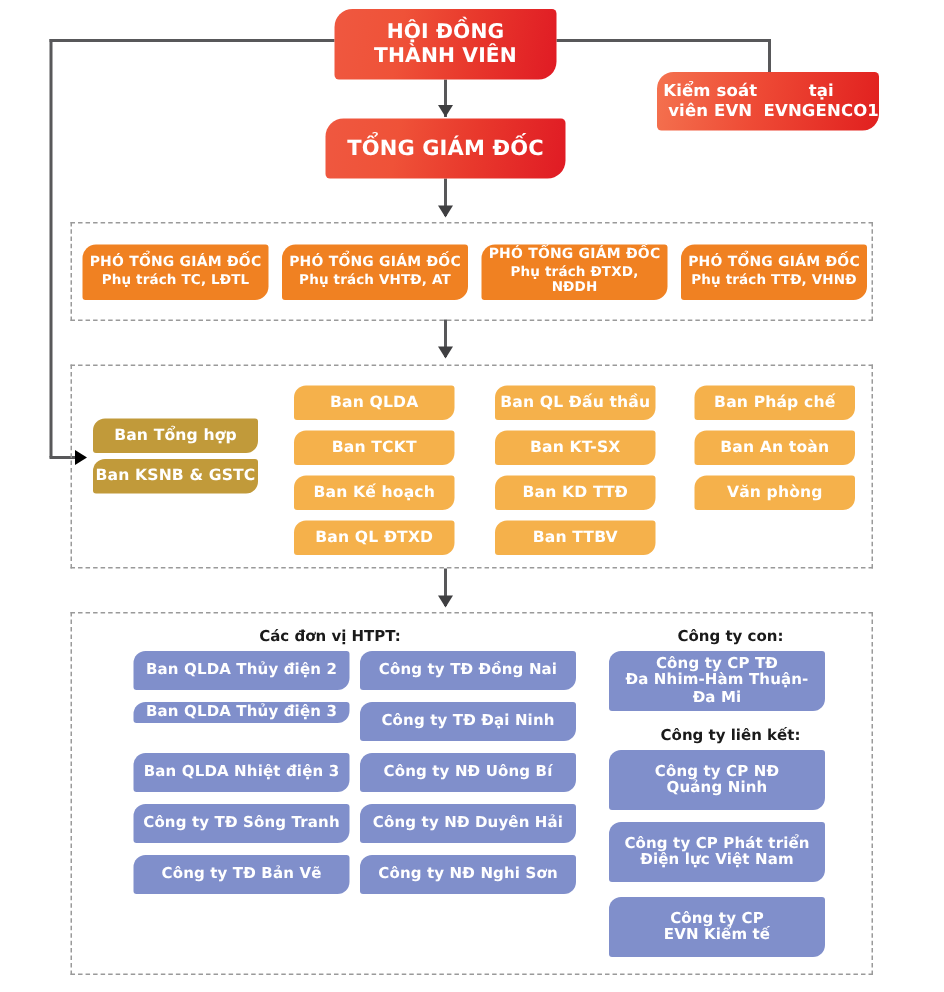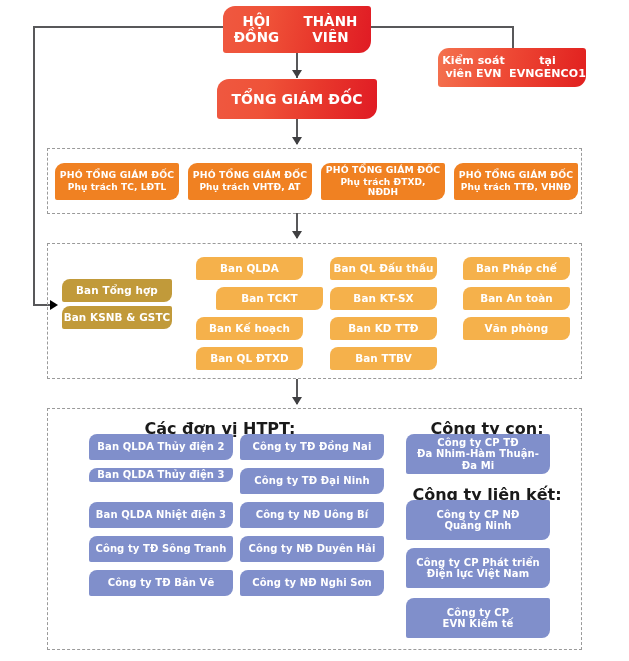--- a/index.html
+++ b/index.html
@@ -80,21 +80,21 @@
     border-top:8px solid #3f3f41;
   }
   .arrow-right{
     position:absolute;width:0;height:0;
     border-top:5px solid transparent;
     border-bottom:5px solid transparent;
     border-left:8px solid #000000;
   }
 
   .section-title{
-    position:absolute;color:#1a1a1a;font-weight:bold;font-size:16px;
+    position:absolute;color:#1a1a1a;font-weight:bold;font-size:10px;
     text-align:center;white-space:nowrap;
   }
 </style>
 </head>
 <body>
 
 <div class="canvas">
 
   <div class="line" style="left:33px;top:26px;width:190px;height:1.5px;"></div>
   <div class="line" style="left:33px;top:26px;width:1.5px;height:279px;"></div>
@@ -113,21 +113,21 @@
   <div class="line" style="left:296px;top:213px;width:1.5px;height:25px;"></div>
   <div class="arrow" style="left:292px;top:231px;"></div>
 
   <div class="line" style="left:296px;top:379px;width:1.5px;height:25px;"></div>
   <div class="arrow" style="left:292px;top:397px;"></div>
 
   <div class="dashed" style="left:47px;top:148px;width:535px;height:66px;"></div>
   <div class="dashed" style="left:47px;top:243px;width:535px;height:136px;"></div>
   <div class="dashed" style="left:47px;top:408px;width:535px;height:242px;"></div>
 
-  <div class="box red-top" style="left:223px;top:6px;width:148px;height:47px;flex-direction:row;">
+  <div class="box red-top" style="left:223px;top:6px;width:148px;height:47px;flex-direction:column;">
     <span>HỘI ĐỒNG</span>
     <span>THÀNH VIÊN</span>
   </div>
 
   <div class="box red-soft" style="left:438px;top:48px;width:148px;height:39px;flex-direction:row;">
     <span>Kiểm soát viên EVN</span>
     <span>tại EVNGENCO1</span>
   </div>
 
   <div class="box red-top" style="left:217px;top:79px;width:160px;height:40px;font-size:14px;">
@@ -154,21 +154,21 @@
   <div class="box gold" style="left:62px;top:279px;width:110px;height:23px;">
     <span>Ban Tổng hợp</span>
   </div>
   <div class="box gold" style="left:62px;top:306px;width:110px;height:23px;">
     <span>Ban KSNB &amp; GSTC</span>
   </div>
 
   <div class="box orange-light" style="left:196px;top:257px;width:107px;height:23px;">
     <span>Ban QLDA</span>
   </div>
-  <div class="box orange-light" style="left:196px;top:287px;width:107px;height:23px;margin-left:20px;">
+  <div class="box orange-light" style="left:196px;top:287px;width:107px;height:23px;">
     <span>Ban TCKT</span>
   </div>
   <div class="box orange-light" style="left:196px;top:317px;width:107px;height:23px;">
     <span>Ban Kế hoạch</span>
   </div>
   <div class="box orange-light" style="left:196px;top:347px;width:107px;height:23px;">
     <span>Ban QL ĐTXD</span>
   </div>
 
   <div class="box orange-light" style="left:330px;top:257px;width:107px;height:23px;">

